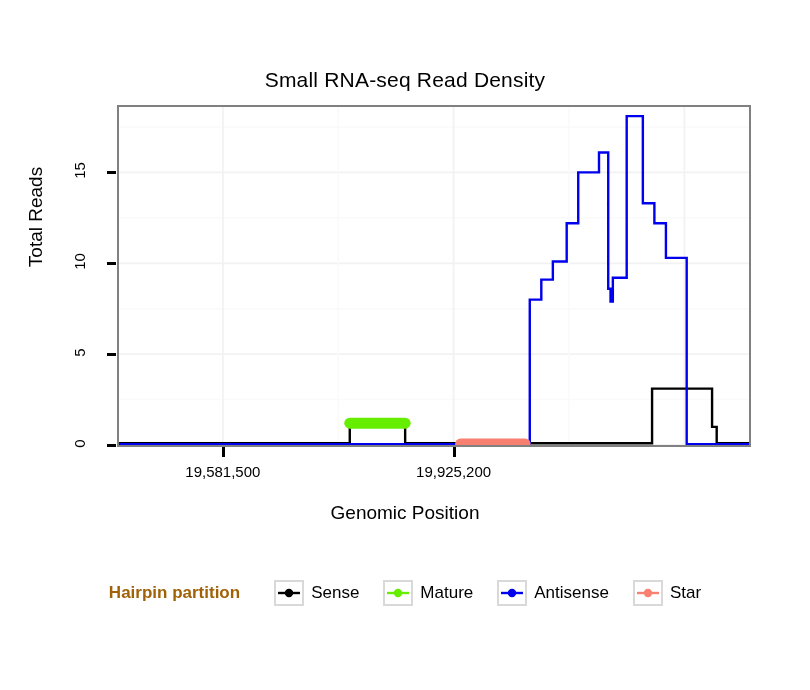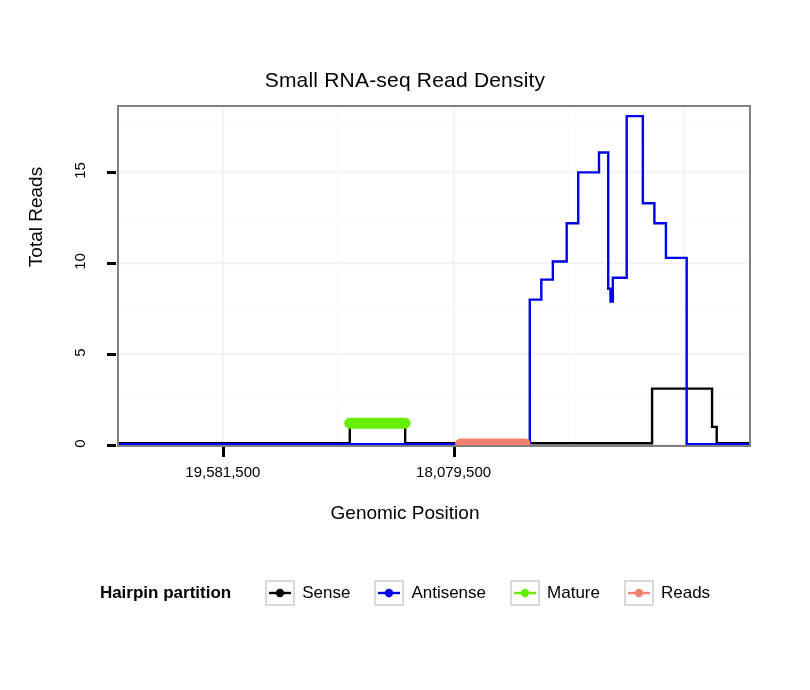--- a/index.html
+++ b/index.html
@@ -101,21 +101,21 @@
     top: 580px;
     width: 810px;
     display: flex;
     align-items: center;
     justify-content: center;
     gap: 10px;
   }
   .legend-title {
     font-size: 17px;
     font-weight: bold;
-    color: #000000;
+    color: #a16207;
     margin-right: 24px;
   }
   .legend-entry {
     display: flex;
     align-items: center;
     gap: 7px;
   }
   .legend-key {
     width: 30px;
     height: 26px;
@@ -172,60 +172,60 @@
         <path d="M0,337.09139784946234L228.46153846153845,337.09139784946234L228.46153846153845,337.09139784946234L286.15384615384613,337.09139784946234L286.15384615384613,337.09139784946234L408.46153846153845,337.09139784946234L408.46153846153845,337.09139784946234L410.7692307692308,337.09139784946234L410.7692307692308,192.62365591397852L420,192.62365591397852L420,192.62365591397852L422.30769230769226,192.62365591397852L422.30769230769226,172.63440860215056L431.53846153846155,172.63440860215056L431.53846153846155,172.63440860215056L433.84615384615387,172.63440860215056L433.84615384615387,154.46236559139786L445.3846153846154,154.46236559139786L445.3846153846154,154.46236559139786L447.69230769230774,154.46236559139786L447.69230769230774,116.30107526881724L456.9230769230769,116.30107526881724L456.9230769230769,116.30107526881724L459.2307692307692,116.30107526881724L459.2307692307692,65.4193548387097L477.6923076923077,65.4193548387097L477.6923076923077,65.4193548387097L480,65.4193548387097L480,45.43010752688173L486.92307692307696,45.43010752688173L486.92307692307696,45.43010752688173L489.2307692307692,45.43010752688173L489.2307692307692,181.7204301075269L491.53846153846155,181.7204301075269L491.53846153846155,194.44086021505376L493.84615384615387,194.44086021505376L493.84615384615387,170.8172043010753L505.3846153846154,170.8172043010753L505.3846153846154,170.8172043010753L507.6923076923077,170.8172043010753L507.6923076923077,9.086021505376323L521.5384615384615,9.086021505376323L521.5384615384615,9.086021505376323L523.8461538461539,9.086021505376323L523.8461538461539,96.31182795698925L533.0769230769231,96.31182795698925L533.0769230769231,96.31182795698925L535.3846153846154,96.31182795698925L535.3846153846154,116.30107526881724L544.6153846153846,116.30107526881724L544.6153846153846,116.30107526881724L546.9230769230769,116.30107526881724L546.9230769230769,150.82795698924733L565.3846153846154,150.82795698924733L565.3846153846154,150.82795698924733L567.6923076923077,150.82795698924733L567.6923076923077,337.09139784946234L630,337.09139784946234L630,337.09139784946234" fill="none" stroke="#0000ee" stroke-width="2.4" stroke-linejoin="miter" stroke-linecap="butt"></path>
         <line x1="230.76923076923075" x2="286.15384615384613" y1="316.19354838709677" y2="316.19354838709677" stroke="#66ee00" stroke-width="11" stroke-linecap="round"></line>
         <line x1="341.5384615384615" x2="406.1538461538462" y1="337.09139784946234" y2="337.09139784946234" stroke="#f88070" stroke-width="11" stroke-linecap="round"></line>
       </svg>
   </div>
 
   <div id="x-ticks">
       <div class="x-tick-mark" style="left: 221.846px; top: 447px;"></div>
       <div class="x-tick-label" style="left: 152.846px; top: 463px;">19,581,500</div>
       <div class="x-tick-mark" style="left: 452.615px; top: 447px;"></div>
-      <div class="x-tick-label" style="left: 383.615px; top: 463px;">18,079,500</div>
+      <div class="x-tick-label" style="left: 383.615px; top: 463px;">19,925,200</div>
     </div>
 
   <div class="x-axis-title">Genomic Position</div>
 
   <div class="legend">
     <div class="legend-title">Hairpin partition</div>
     <div id="legend-entries" style="display:flex;align-items:center;gap:24px;">
         <div class="legend-entry">
           <div class="legend-key">
             <svg width="24" height="20">
               <line x1="1" x2="23" y1="10" y2="10" stroke="#000000" stroke-width="2.4"></line>
               <circle cx="12" cy="10" r="4.2" fill="#000000"></circle>
             </svg>
           </div>
           <span class="legend-label">Sense</span>
         </div>
         <div class="legend-entry">
           <div class="legend-key">
             <svg width="24" height="20">
+              <line x1="1" x2="23" y1="10" y2="10" stroke="#66ee00" stroke-width="2.4"></line>
+              <circle cx="12" cy="10" r="4.2" fill="#66ee00"></circle>
+            </svg>
+          </div>
+          <span class="legend-label">Mature</span>
+        </div>
+        <div class="legend-entry">
+          <div class="legend-key">
+            <svg width="24" height="20">
               <line x1="1" x2="23" y1="10" y2="10" stroke="#0000ee" stroke-width="2.4"></line>
               <circle cx="12" cy="10" r="4.2" fill="#0000ee"></circle>
             </svg>
           </div>
           <span class="legend-label">Antisense</span>
         </div>
         <div class="legend-entry">
           <div class="legend-key">
             <svg width="24" height="20">
-              <line x1="1" x2="23" y1="10" y2="10" stroke="#66ee00" stroke-width="2.4"></line>
-              <circle cx="12" cy="10" r="4.2" fill="#66ee00"></circle>
-            </svg>
-          </div>
-          <span class="legend-label">Mature</span>
-        </div>
-        <div class="legend-entry">
-          <div class="legend-key">
-            <svg width="24" height="20">
               <line x1="1" x2="23" y1="10" y2="10" stroke="#f88070" stroke-width="2.4"></line>
               <circle cx="12" cy="10" r="4.2" fill="#f88070"></circle>
             </svg>
           </div>
-          <span class="legend-label">Reads</span>
+          <span class="legend-label">Star</span>
         </div>
       </div>
   </div>
 
 </div>
 
 </body></html>

